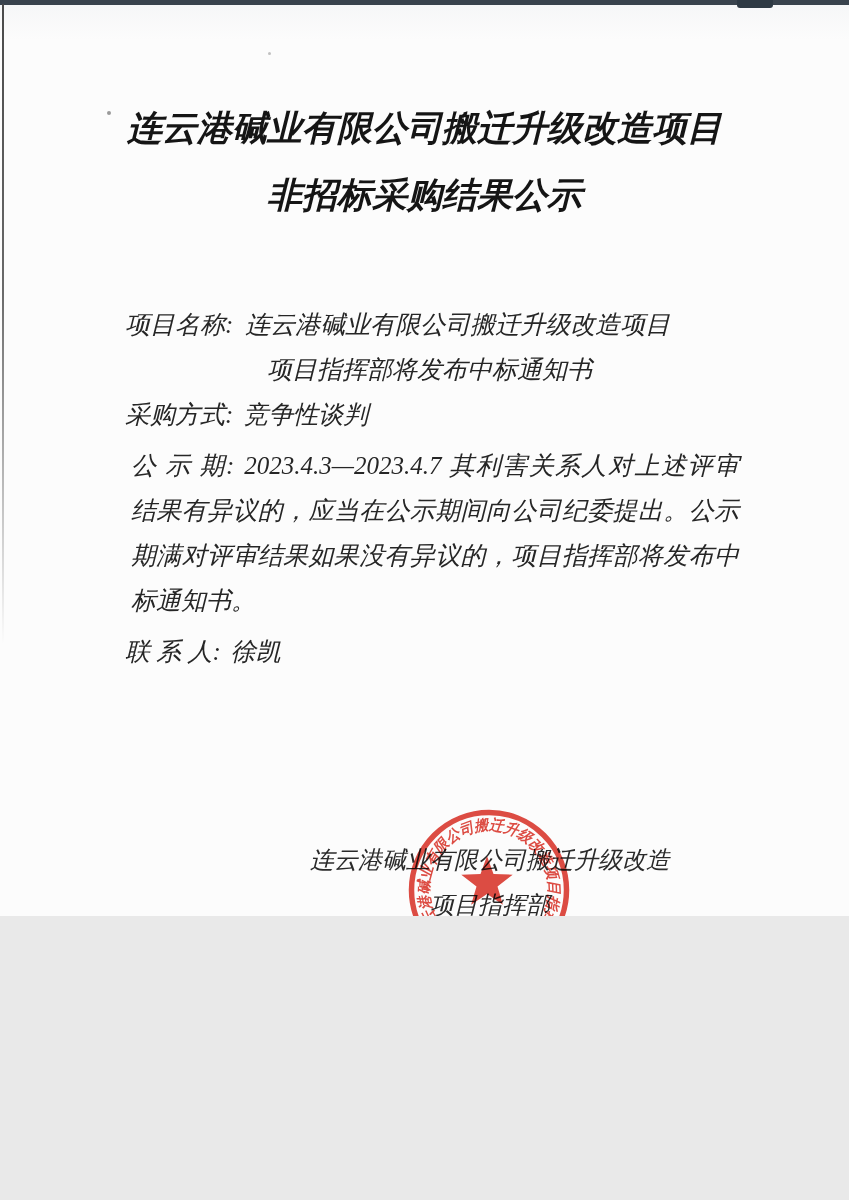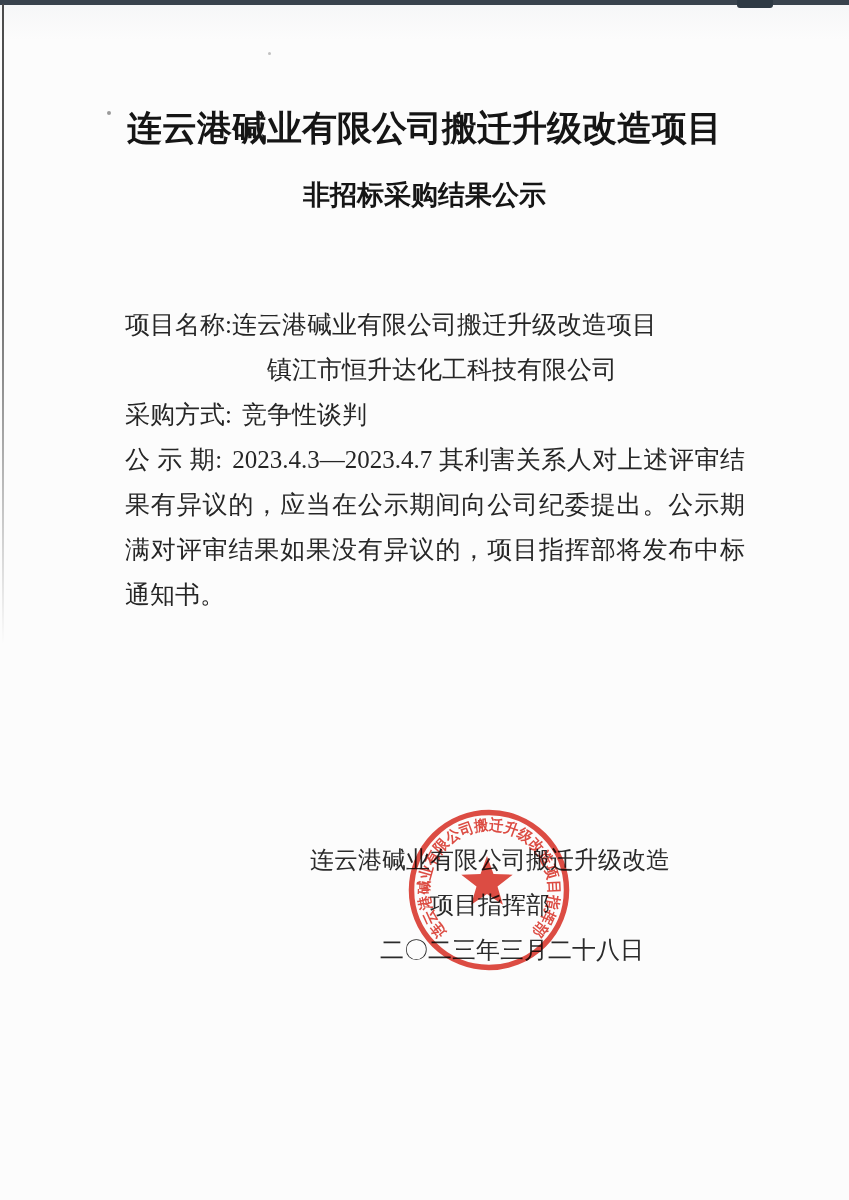--- a/index.html
+++ b/index.html
@@ -1,44 +1,45 @@
 <!DOCTYPE html>
 <html><head>
 <meta charset="utf-8">
 <style>
   html,body{margin:0;padding:0;background:#e9e9e9;}
   .page{
-    position:relative;width:849px;height:1200px;margin:0 auto;
+    position:relative;width:849px;height:916px;margin:0 auto;
     background:linear-gradient(180deg,#f5f6f7 0px,#fcfcfc 40px,#fcfcfc 100%);
     overflow:hidden;
     font-family:"Liberation Serif","DejaVu Serif",serif;
     color:#262626;
+    font-style:italic;
   }
   
   .scan-top-band{position:absolute;left:0;top:0;width:849px;height:5px;background:#39434d;}
   .scan-top-blob{position:absolute;left:737px;top:0;width:36px;height:8px;background:#2e3943;border-radius:0 0 3px 3px;}
   .scan-left-line{position:absolute;left:2px;top:4px;width:2px;height:640px;
     background:linear-gradient(180deg,#4a4a4a 0%,#6a6a6a 45%,rgba(120,120,120,0) 100%);}
   .noise-dot{position:absolute;border-radius:50%;background:#9a9a9a;}
   .d1{left:107px;top:111px;width:4px;height:4px;}
   .d2{left:268px;top:52px;width:3px;height:3px;opacity:.6;}
 
   
   .title{position:absolute;left:0;top:104px;width:849px;margin:0;text-align:center;
     font-family:"Liberation Sans","DejaVu Sans",sans-serif;font-weight:bold;color:#151515;}
   .title .t1{display:block;font-size:35px;line-height:48px;letter-spacing:0px;}
-  .title .t2{display:block;font-size:27px;line-height:48px;margin-top:19px;}
+  .title .t2{display:block;font-size:35px;line-height:48px;margin-top:19px;}
 
   
   .docbody{position:absolute;left:125px;top:302px;width:620px;font-size:25px;}
   .row{line-height:45px;min-height:45px;white-space:nowrap;}
   .row.cont{padding-left:142px;}
   .label{margin-right:10px;}
-  .label.nogap{margin-right:0;}
-  .para{margin:0;line-height:45px;text-align:justify;white-space:normal;}
+  .label.nogap{margin-right:12px;}
+  .para{margin:6px;line-height:45px;text-align:justify;white-space:normal;}
 
   
   .signature{position:absolute;left:300px;top:838px;width:380px;text-align:center;
     font-size:24px;line-height:45px;color:#2a2a2a;}
   .signature .date-line{position:relative;left:22px;}
 
   
   .stamp{position:absolute;left:402px;top:803px;width:174px;height:174px;
     mix-blend-mode:multiply;opacity:.9;}
   .stamp text{font-family:"Liberation Sans","DejaVu Sans",sans-serif;font-weight:bold;}
@@ -57,28 +58,31 @@
   <h1 class="title">
     <span class="t1">连云港碱业有限公司搬迁升级改造项目</span>
     <span class="t2">非招标采购结果公示</span>
   </h1>
 
   <div class="docbody">
     <div class="row">
       <span class="label nogap">项目名称:</span><span>连云港碱业有限公司搬迁升级改造项目</span>
     </div>
     <div class="row cont">
-      <span>镇江市恒升达化工科技有限公司</span>
+      <span>项目指挥部将发布中标通知书</span>
     </div>
     <div class="row">
       <span class="label">采购方式:</span><span>竞争性谈判</span>
     </div>
     <p class="para">
       <span class="label">公 示 期:</span><span>2023.4.3—2023.4.7 其利害关系人对上述评审结果有异议的，应当在公示期间向公司纪委提出。公示期满对评审结果如果没有异议的，项目指挥部将发布中标通知书。</span>
     </p>
+    <div class="row">
+      <span class="label">联 系 人:</span><span>徐凯</span>
+    </div>
   </div>
 
   <div class="signature">
     <div>连云港碱业有限公司搬迁升级改造</div>
     <div>项目指挥部</div>
     <div><span class="date-line">二〇二三年三月二十八日</span></div>
   </div>
 
   <svg class="stamp" viewBox="0 0 174 174" xmlns="http://www.w3.org/2000/svg" aria-hidden="true">
     <circle cx="87" cy="87" r="77.5" fill="none" stroke="#dc392f" stroke-width="5.5"></circle>

